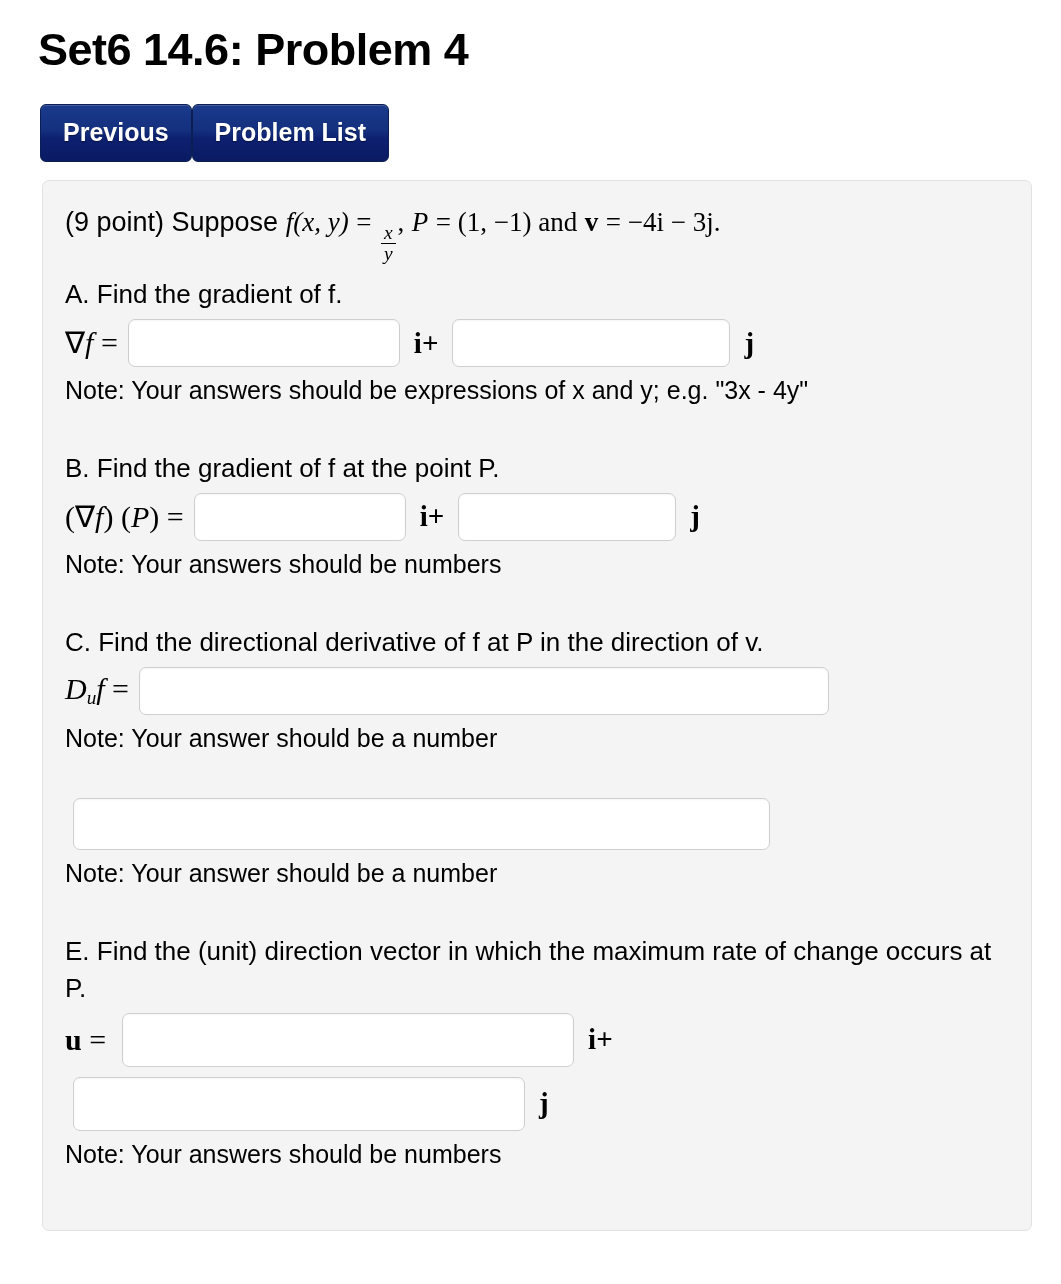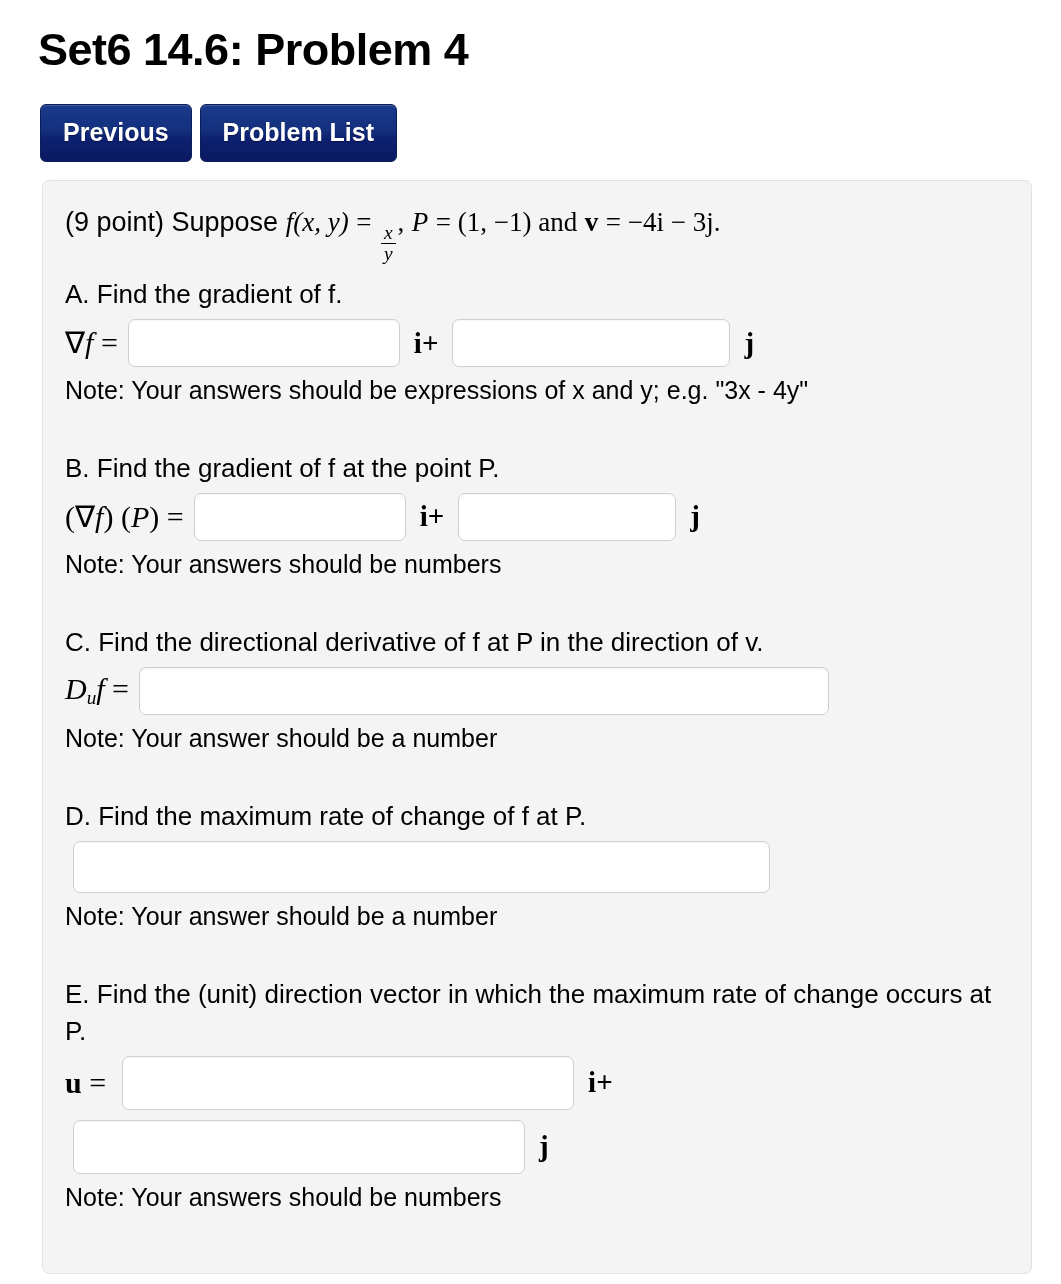--- a/index.html
+++ b/index.html
@@ -33,21 +33,20 @@
     letter-spacing: -0.5px;
     line-height: 1.15;
     color: #000000;
   }
 
   
   .nav-bar {
     padding: 28px 0 0 40px;
     display: flex;
     align-items: flex-start;
-    gap: 8px;
   }
   .nav-btn {
     display: inline-flex;
     align-items: center;
     justify-content: center;
     height: 58px;
     padding: 0 22px;
     box-sizing: border-box;
     border: 1px solid #0c1f52;
     border-radius: 6px;
@@ -245,21 +244,20 @@
         <span>C. Find the directional derivative of f at P in the direction of v.</span>
       </div>
       <div class="answer-row">
         <span class="label-math"><span class="it">D</span><sub>u</sub><span class="it">f</span><span> =</span></span>
         <input class="ans-box w-c" type="text" value="" style="">
       </div>
       <div class="note">Note: Your answer should be a number</div>
     </div>
 
     <div class="section">
-      <div class="prompt">D. Find the maximum rate of change of f at P.</div>
       <div class="answer-row">
         <input class="ans-box w-d" type="text" style="height: 52px; margin-left: 8px;" value="">
       </div>
       <div class="note">Note: Your answer should be a number</div>
     </div>
 
     <div class="section">
       <div class="prompt">E. Find the (unit) direction vector in which the maximum rate of change occurs at P.</div>
       <div class="answer-row">
         <span class="label-math"><span class="bd">u</span><span> =</span></span>

